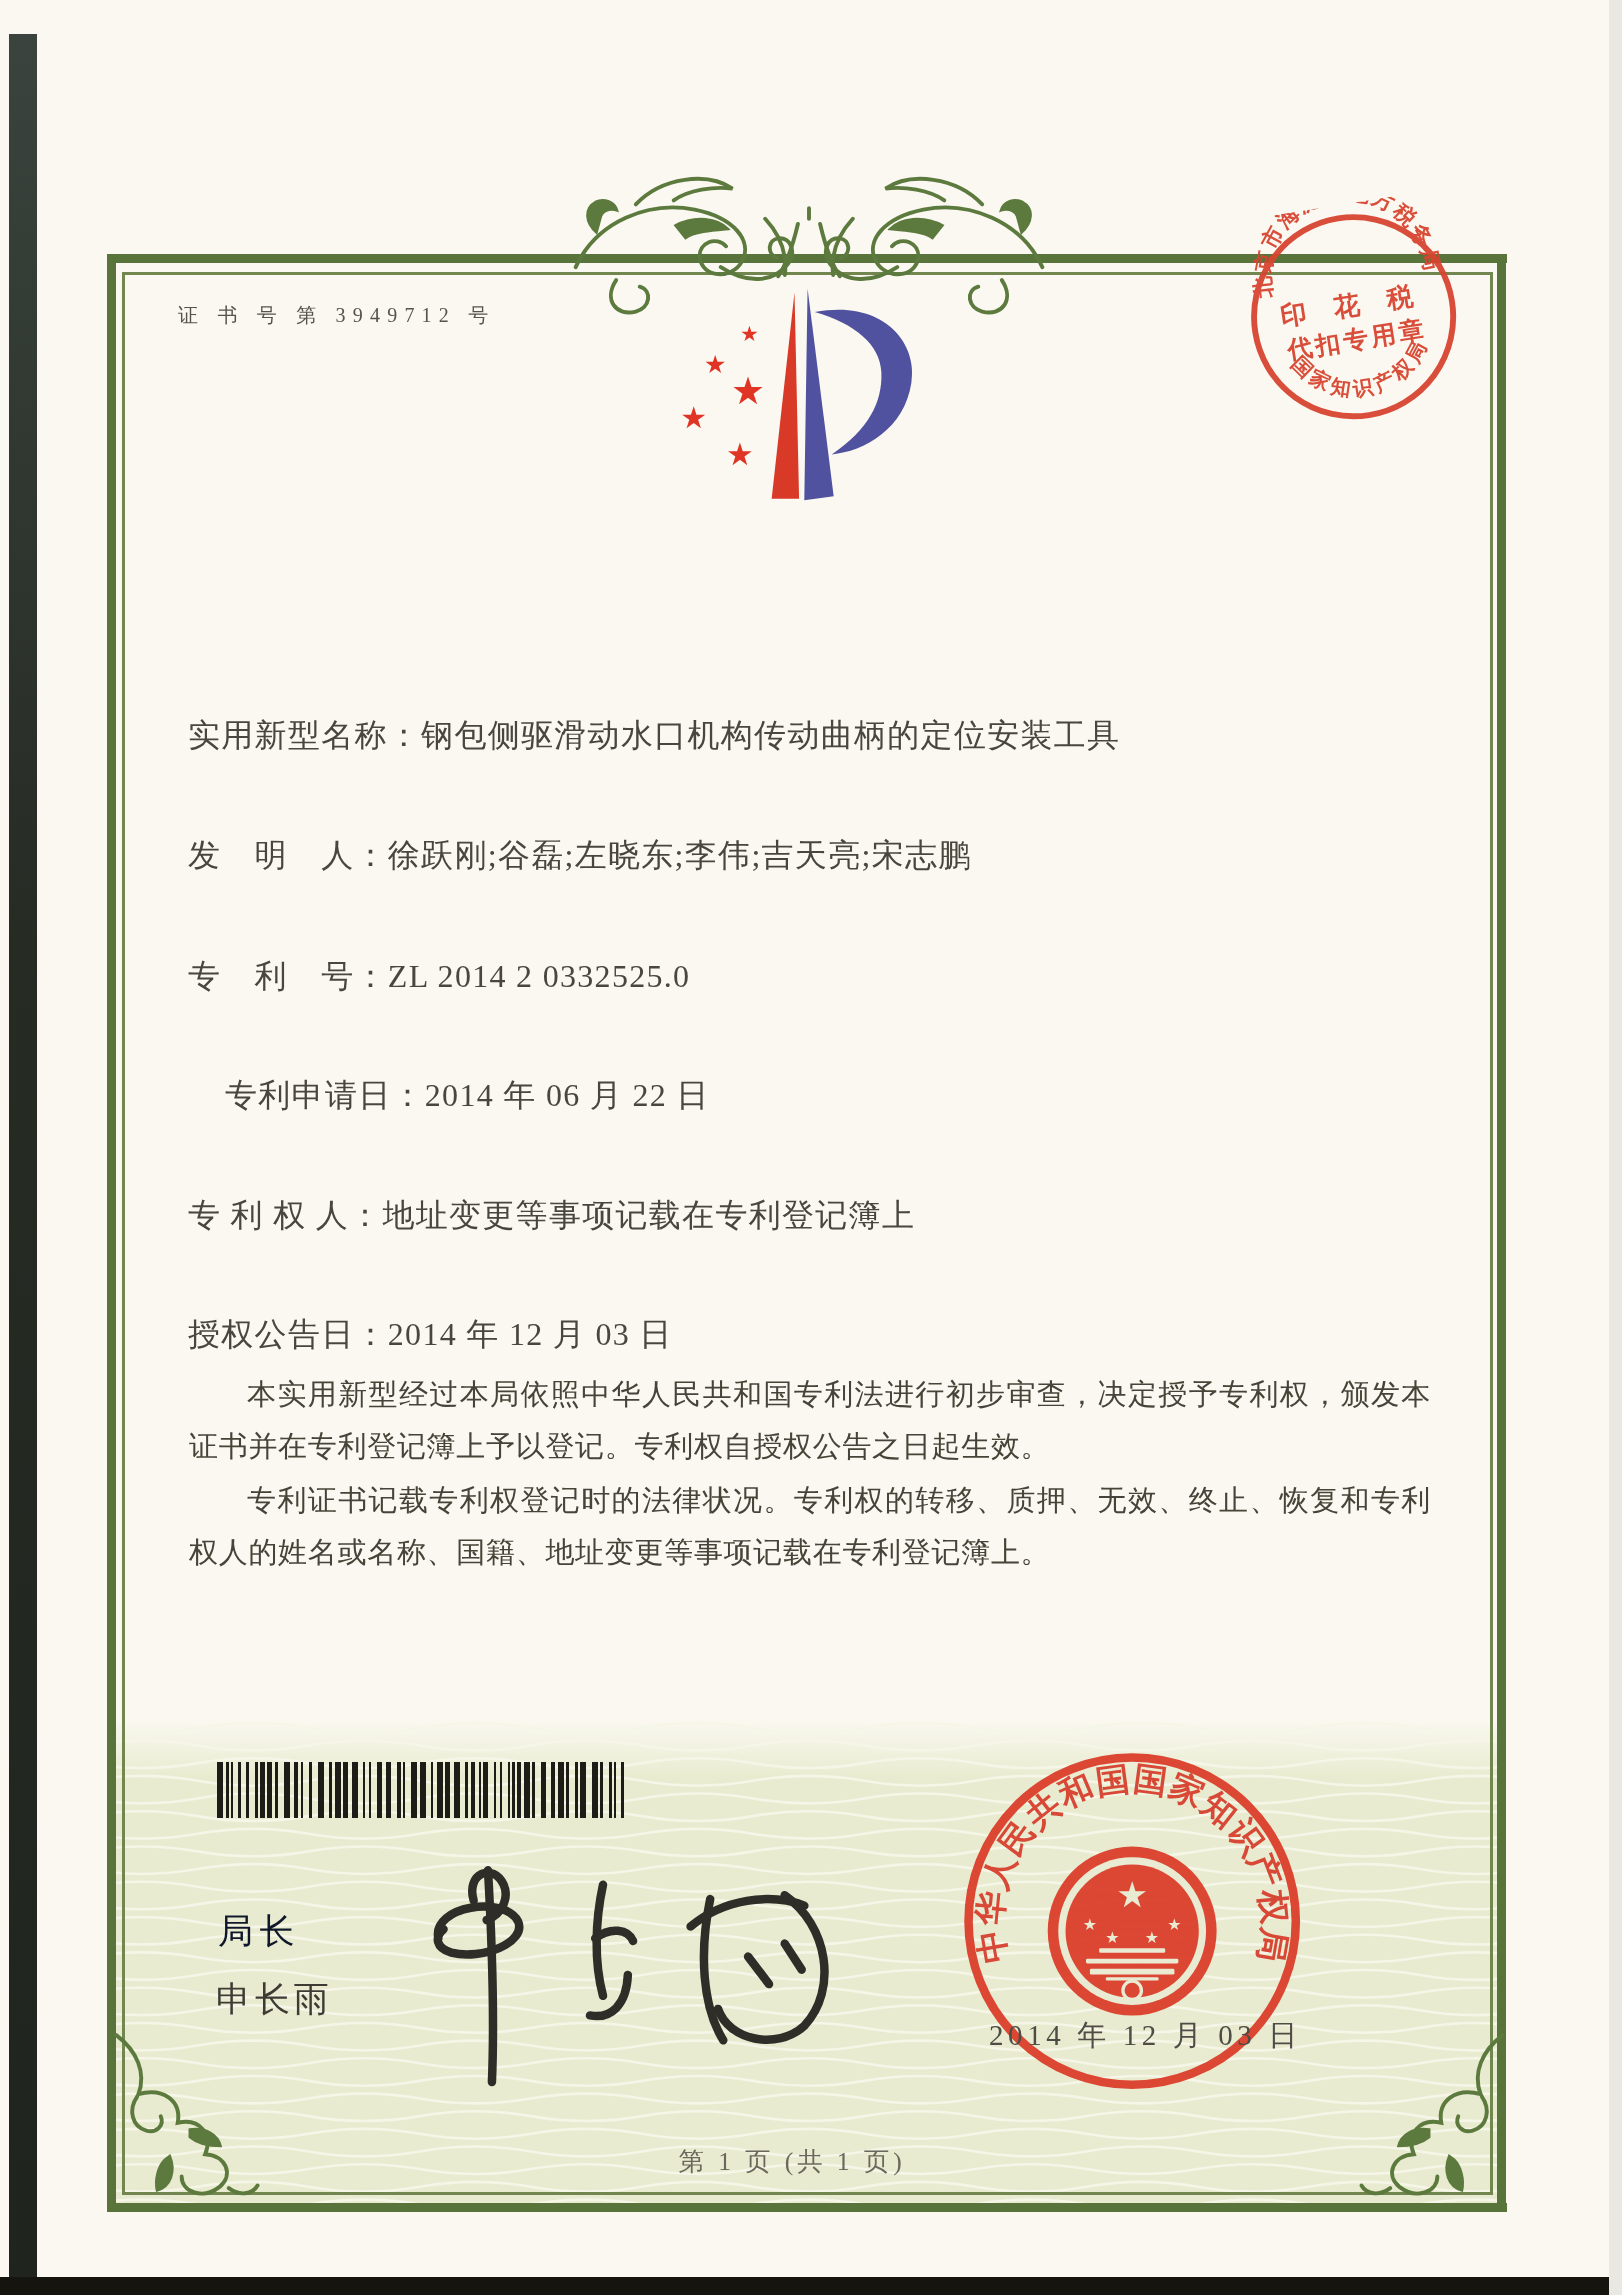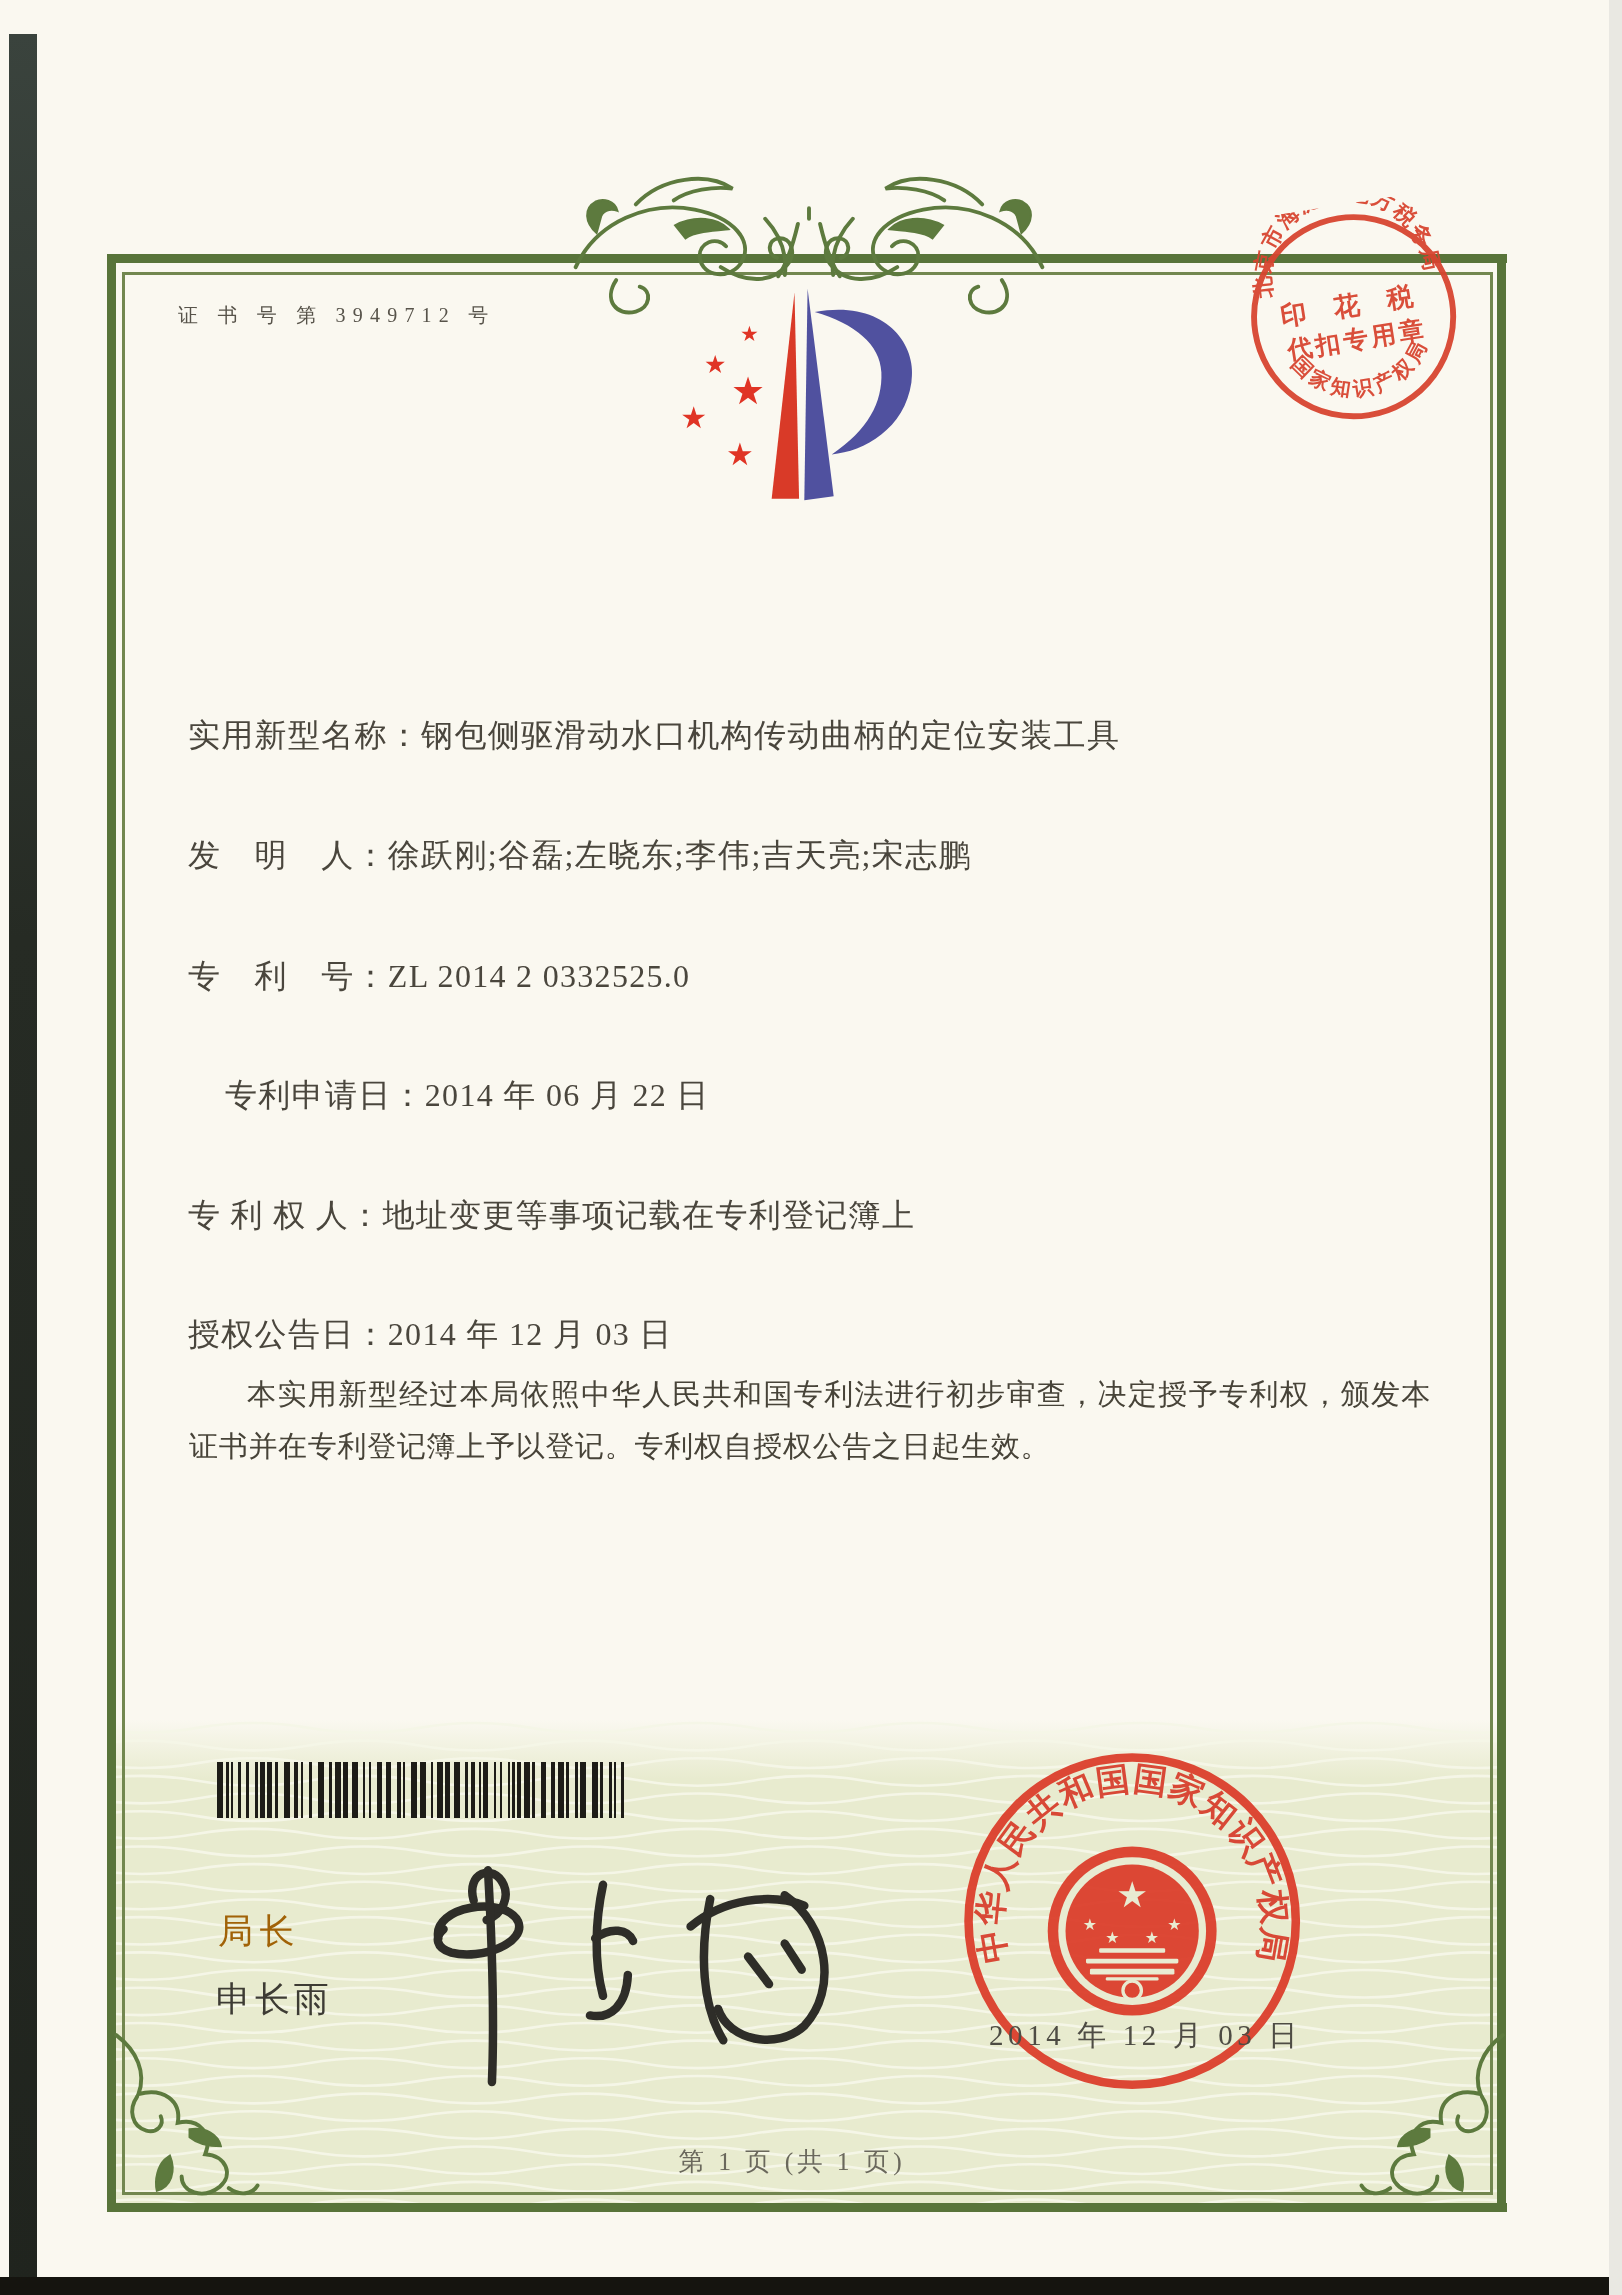--- a/index.html
+++ b/index.html
@@ -24,21 +24,21 @@
   .cert-no{position:absolute;left:178px;top:302px;font-size:20px;letter-spacing:7.2px;color:#57534a;z-index:5;}
   .title{position:absolute;left:108px;top:527px;width:1400px;text-align:center;font-size:74px;font-weight:bold;letter-spacing:19.6px;color:#33312c;z-index:5;}
   .fields{position:absolute;left:188px;top:714px;width:1252px;z-index:5;}
   .field-row{position:absolute;left:0;font-size:32px;color:#4a463d;white-space:nowrap;}
   .field-row .lab{letter-spacing:1.3px;}
   .field-row .val{letter-spacing:1.3px;}
   .paras{position:absolute;left:186px;top:1366px;width:1248px;z-index:5;font-size:29px;line-height:1.78;color:#474338;text-align:justify;}
   .paras p{margin:3px;text-indent:2em;letter-spacing:0.7px;}
   .barcode{position:absolute;left:217px;top:1762px;width:412px;height:56px;z-index:6;display:flex;align-items:stretch;}
   .barcode i{display:block;background:#1d1c17;height:100%;}
-  .sig-title{position:absolute;left:218px;top:1908px;font-size:35px;color:#a16207;letter-spacing:6.5px;z-index:6;}
+  .sig-title{position:absolute;left:218px;top:1908px;font-size:35px;color:#0f172a;letter-spacing:6.5px;z-index:6;}
   .sig-name{position:absolute;left:216px;top:1976px;font-size:35px;color:#3d3b34;letter-spacing:3.9px;z-index:6;}
   .signature-svg{position:absolute;left:395px;top:1822px;z-index:7;}
   .office-seal{position:absolute;left:956px;top:1745px;z-index:6;opacity:.95;}
   .seal-date{position:absolute;left:989px;top:2016px;font-size:29px;letter-spacing:4.6px;color:#4e4c44;z-index:8;}
   .page-footer{position:absolute;left:92px;top:2144px;width:1400px;text-align:center;font-size:25.5px;letter-spacing:3.9px;color:#6a685c;z-index:6;}
   .tax-stamp{position:absolute;left:1241px;top:204px;z-index:5;transform:rotate(-9deg);opacity:.94;}
   
   .logo{position:absolute;left:675px;top:283px;width:256px;height:226px;z-index:5;}
   .logo .star{position:absolute;color:#e03425;line-height:1;font-family:"DejaVu Sans",sans-serif;}
   .logo svg{position:absolute;inset:0;}
@@ -167,20 +167,21 @@
     <div class="field-row" style="top:0px;"><span class="lab">实用新型名称：</span><span class="val">钢包侧驱滑动水口机构传动曲柄的定位安装工具</span></div>
     <div class="field-row" style="top:120px;"><span class="lab">发　明　人：</span><span class="val">徐跃刚;谷磊;左晓东;李伟;吉天亮;宋志鹏</span></div>
     <div class="field-row" style="top:241px;"><span class="lab">专　利　号：</span><span class="val">ZL 2014 2 0332525.0</span></div>
     <div class="field-row" style="top:360px;margin-left:37px;"><span class="lab">专利申请日：</span><span class="val">2014 年 06 月 22 日</span></div>
     <div class="field-row" style="top:480px;"><span class="lab">专 利 权 人：</span><span class="val">地址变更等事项记载在专利登记簿上</span></div>
     <div class="field-row" style="top:599px;"><span class="lab">授权公告日：</span><span class="val">2014 年 12 月 03 日</span></div>
   </div>
 
   <div class="paras">
     <p>本实用新型经过本局依照中华人民共和国专利法进行初步审查，决定授予专利权，颁发本证书并在专利登记簿上予以登记。专利权自授权公告之日起生效。</p>
+    <p>专利证书记载专利权登记时的法律状况。专利权的转移、质押、无效、终止、恢复和专利权人的姓名或名称、国籍、地址变更等事项记载在专利登记簿上。</p>
   </div>
 
   <div class="barcode" id="barcode">
       <i style="width: 5.9px; margin-right: 3.3px;"></i>
       <i style="width: 3.3px; margin-right: 2px;"></i>
       <i style="width: 2px; margin-right: 4.6px;"></i>
       <i style="width: 3.3px; margin-right: 4.6px;"></i>
       <i style="width: 3.3px; margin-right: 5.9px;"></i>
       <i style="width: 3.3px; margin-right: 2px;"></i>
       <i style="width: 4.6px; margin-right: 2px;"></i>

